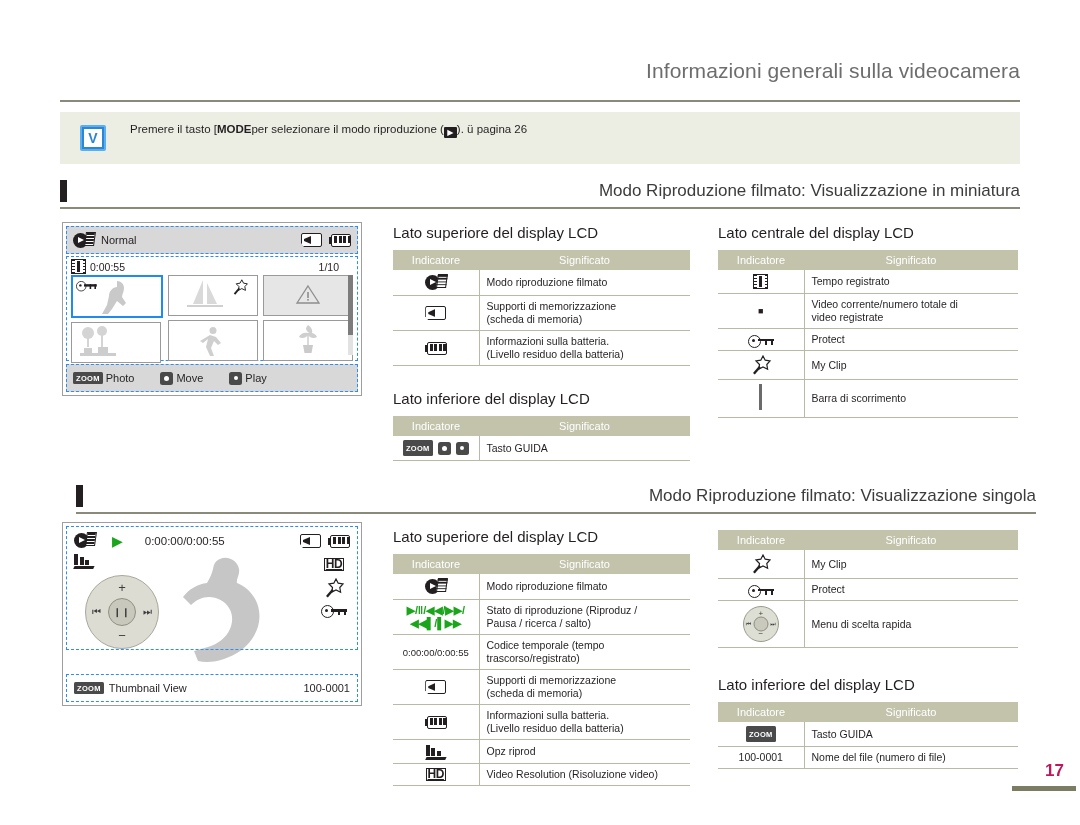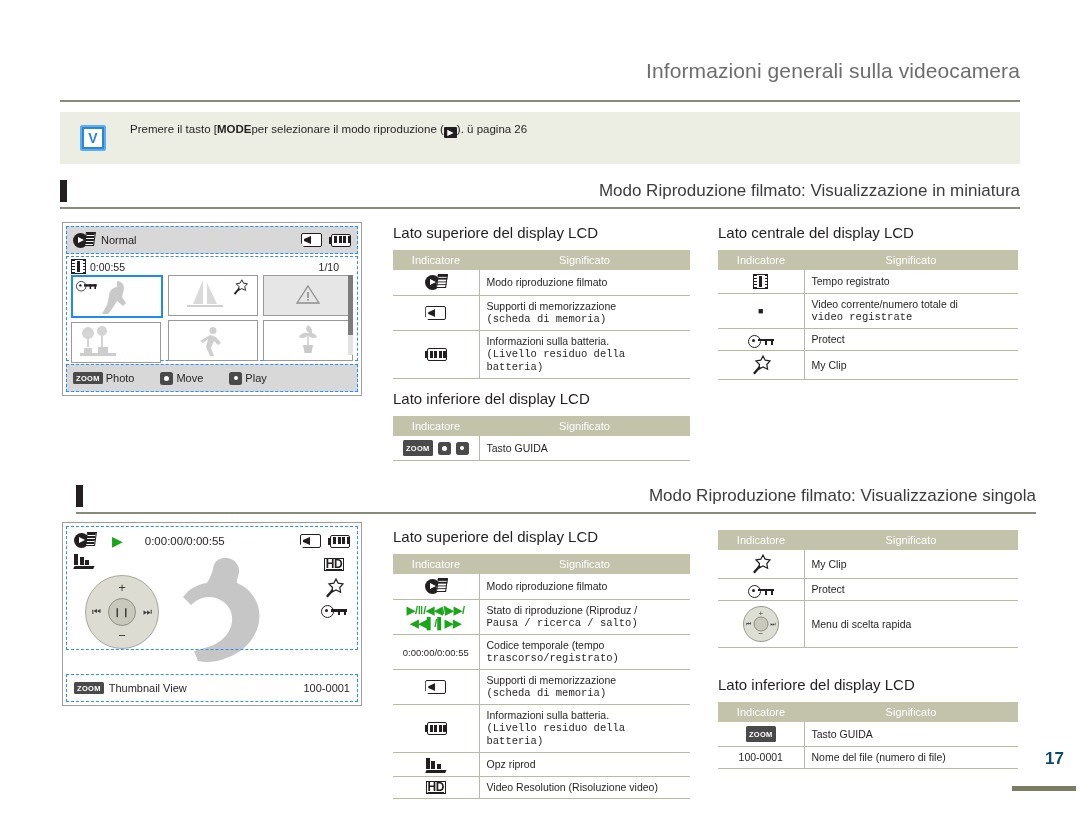--- a/index.html
+++ b/index.html
@@ -82,21 +82,21 @@
   table.idx th.c1{width:86px;}
   table.idx td{
     border-bottom:1px solid #b9b9a8;
     font-size:10.5px;line-height:13px;color:#231f20;
     padding:4px 0;vertical-align:middle;
   }
   table.idx td.ind{
     width:86px;text-align:center;border-right:1px solid #b9b9a8;
   }
   table.idx td.mean{padding-left:7px;padding-right:3px;}
-  table.idx td.mean .l2{display:block;font-family:Liberation Mono, monospace;}
+  table.idx td.mean .l2{display:block;}
 
   
   .ic{display:inline-block;vertical-align:middle;}
 
   .ic-movieplay{position:relative;width:22px;height:17px;}
   .ic-movieplay .reel{
     position:absolute;left:0;top:1px;width:15px;height:15px;border-radius:50%;
     background:#231f20;
   }
   .ic-movieplay .reel:after{
@@ -286,21 +286,21 @@
   #lcd-single .dial .lf{left:6px;top:50%;transform:translateY(-50%);}
   #lcd-single .dial .rt2{right:6px;top:50%;transform:translateY(-50%);}
   #lcd-single .dial .pause{
     position:absolute;left:50%;top:50%;transform:translate(-50%,-50%);
     font-size:9px;color:#3d3d3d;letter-spacing:1px;
   }
   .silhouette{position:absolute;left:95px;top:28px;width:130px;height:150px;opacity:1;}
 
   
   .pagenum{
-    position:absolute;right:16px;bottom:56px;font-size:17px;font-weight:700;color:#0c4a6e;
+    position:absolute;right:16px;bottom:44px;font-size:17px;font-weight:700;color:#be185d;
   }
   .pagebar{position:absolute;right:4px;bottom:34px;width:64px;height:5px;background:#7c7c63;}
 </style>
 </head>
 <body>
 
 <div class="page">
 
   <div class="doc-header">
     <div class="title">Informazioni generali sulla videocamera</div>
@@ -533,20 +533,26 @@
       <td class="ind">
         <span class="ic ic-myclip">
           <svg width="22" height="20" viewBox="0 0 22 20">
                 <path d="M13 1l2.2 4.2L20 6l-3.2 3.5.8 4.7-4.6-2.2-4.2 2.2.7-4.7L6 6l4.8-.8z" fill="#fff" stroke="#231f20" stroke-width="1.2"></path>
                 <path d="M9 11l-6 7 1.8 1.6 6-7z" fill="#231f20"></path>
               </svg>
         </span>
       </td>
       <td class="mean"><span>My Clip</span></td>
     </tr>
+    <tr>
+      <td class="ind">
+        <span class="ic-scroll"></span>
+      </td>
+      <td class="mean"><span>Barra di scorrimento</span></td>
+    </tr>
   </tbody>
     </table>
 
   <div class="section" style="top:483px;margin-left:16px;">
     <div class="bar"></div>
     <div class="stext">Modo Riproduzione filmato: Visualizzazione singola</div>
     <div class="underline"></div>
   </div>
 
   <div class="lcd" id="lcd-single">

